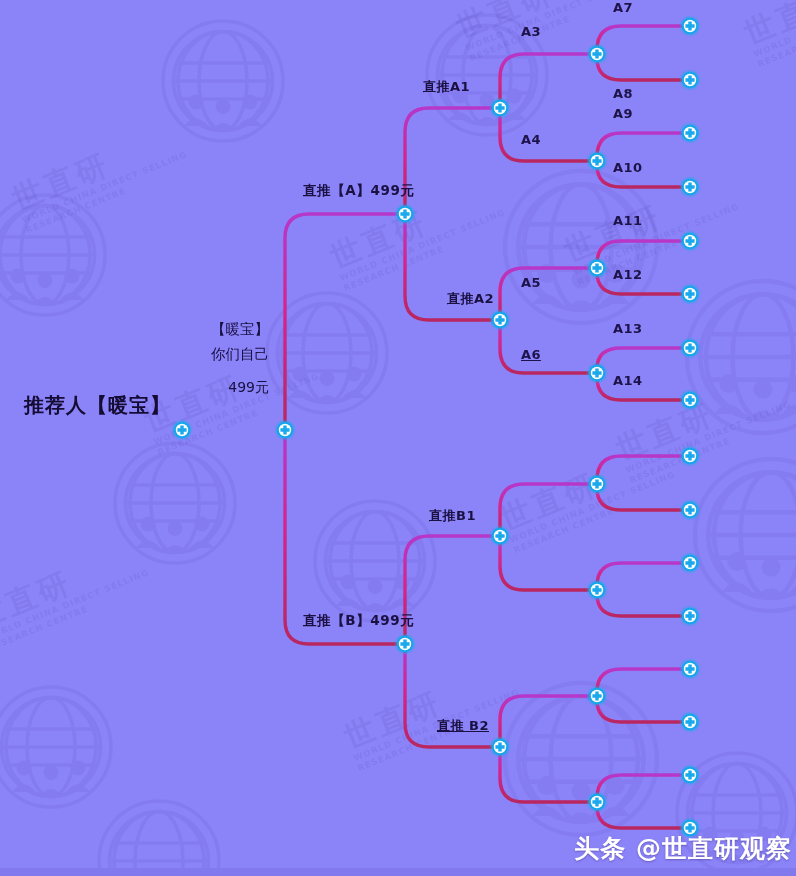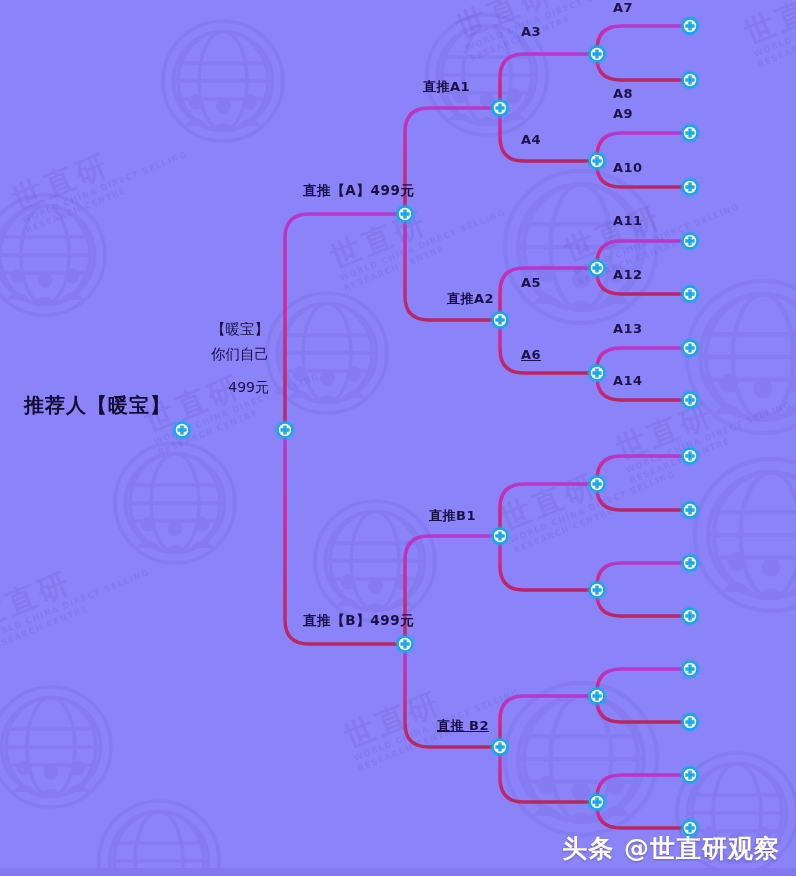--- a/index.html
+++ b/index.html
@@ -82,21 +82,21 @@
   }
   
   #footer{
     position:absolute;
     left:0;right:0;bottom:0;
     height:56px;
     z-index:4;
     display:flex;
     align-items:center;
     justify-content:flex-end;
-    padding-right:16px;
+    padding-right:4px;
     box-sizing:border-box;
   }
   #footer .ftxt{
     font-size:25px;font-weight:700;color:#ffffff;
     letter-spacing:1px;
     text-shadow:0 1px 2px rgba(40,20,90,.35);
     font-family:"DejaVu Sans","Liberation Sans",sans-serif;
   }
   #bottombar{
     position:absolute;left:0;right:0;bottom:0;height:8px;

